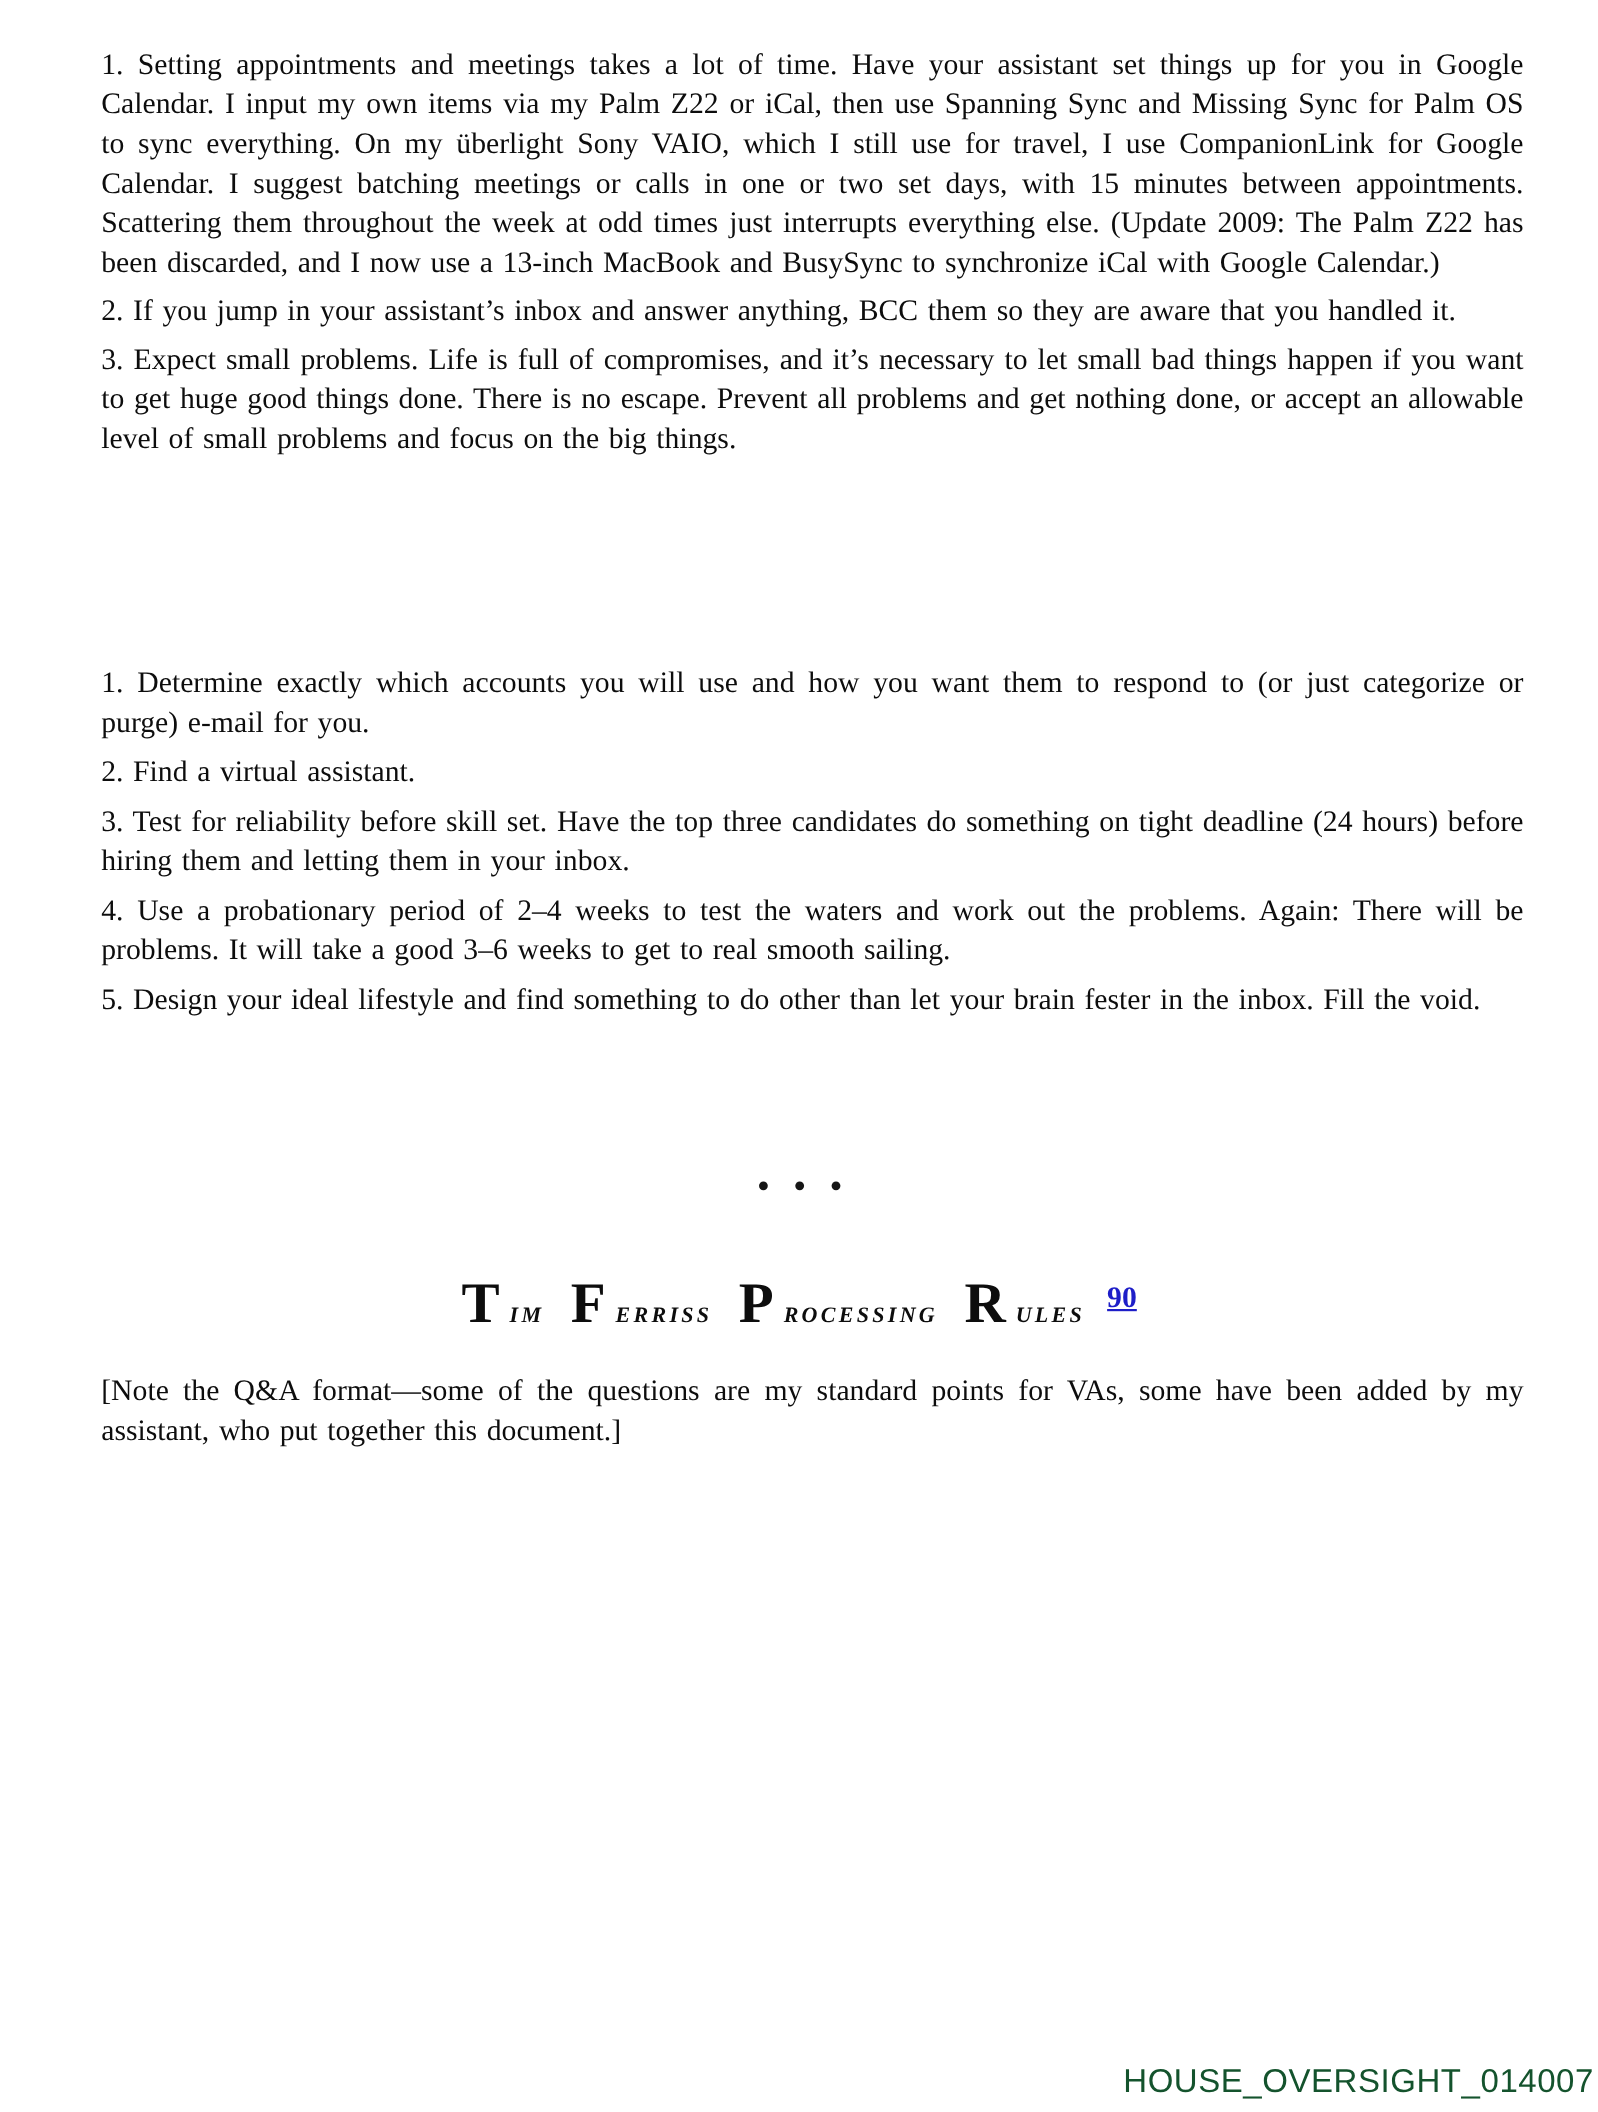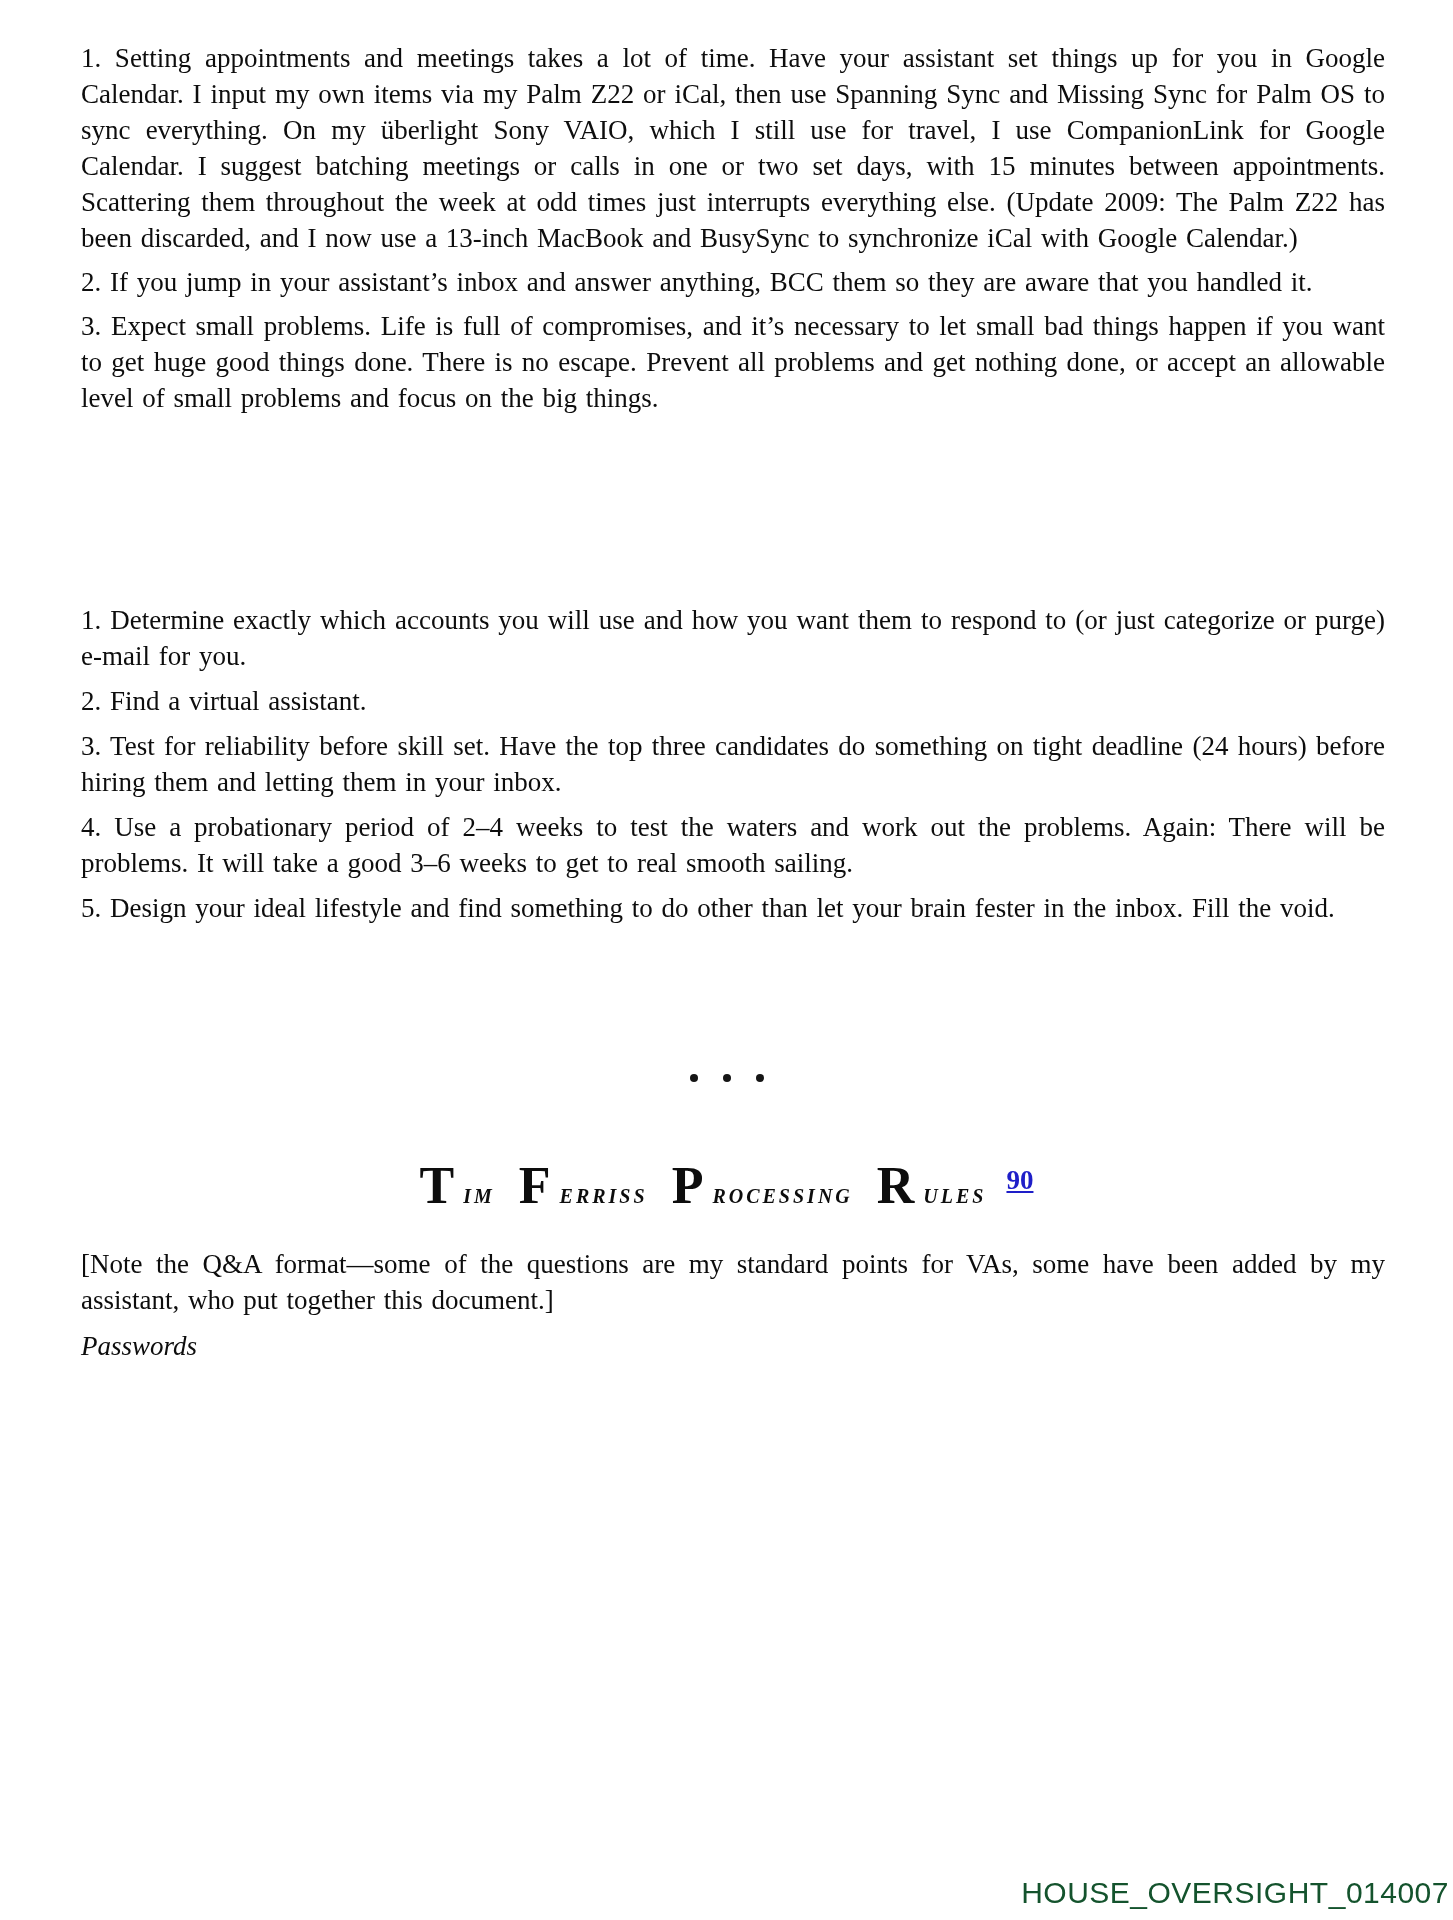--- a/index.html
+++ b/index.html
@@ -21,21 +21,21 @@
   }
   .block {
     position: absolute;
     left: 80px;
     right: 68px;
   }
   .body-text {
     font-size: 27px;
     line-height: 36px;
     text-align: justify;
-    margin: 0 0 8px 1px;
+    margin: 0 0 8px 12px;
     word-spacing: 2px;
   }
   #tips-section  { top: 40px; }
   #ready-section { top: 540px; }
   #steps-section { top: 602px; }
   #steps-section .body-text { margin-bottom: 9px; }
   #note-section  { top: 1246px; }
   #note-section .body-text { margin-bottom: 10px; }
   .italic { font-style: italic; text-align: left; }
 
@@ -129,18 +129,17 @@
 
   <h1 id="heading">
     <span class="h-part"><span class="h-big">T</span><span class="h-small">IM</span></span>
     <span class="h-part"><span class="h-big">F</span><span class="h-small">ERRISS</span></span>
     <span class="h-part"><span class="h-big">P</span><span class="h-small">ROCESSING</span></span>
     <span class="h-part"><span class="h-big">R</span><span class="h-small">ULES</span></span><a class="h-foot" style="color: rgb(30, 30, 200); font-family: Liberation Serif, serif;">90</a>
   </h1>
 
   <section class="block" id="note-section">
     <p class="body-text">[Note the Q&amp;A format—some of the questions are my standard points for VAs, some have been added by my assistant, who put together this document.]</p>
-    <p class="body-text italic">Passwords</p>
   </section>
 
   <div id="footer">HOUSE_OVERSIGHT_014007</div>
 
 </div>
 
 </body></html>

